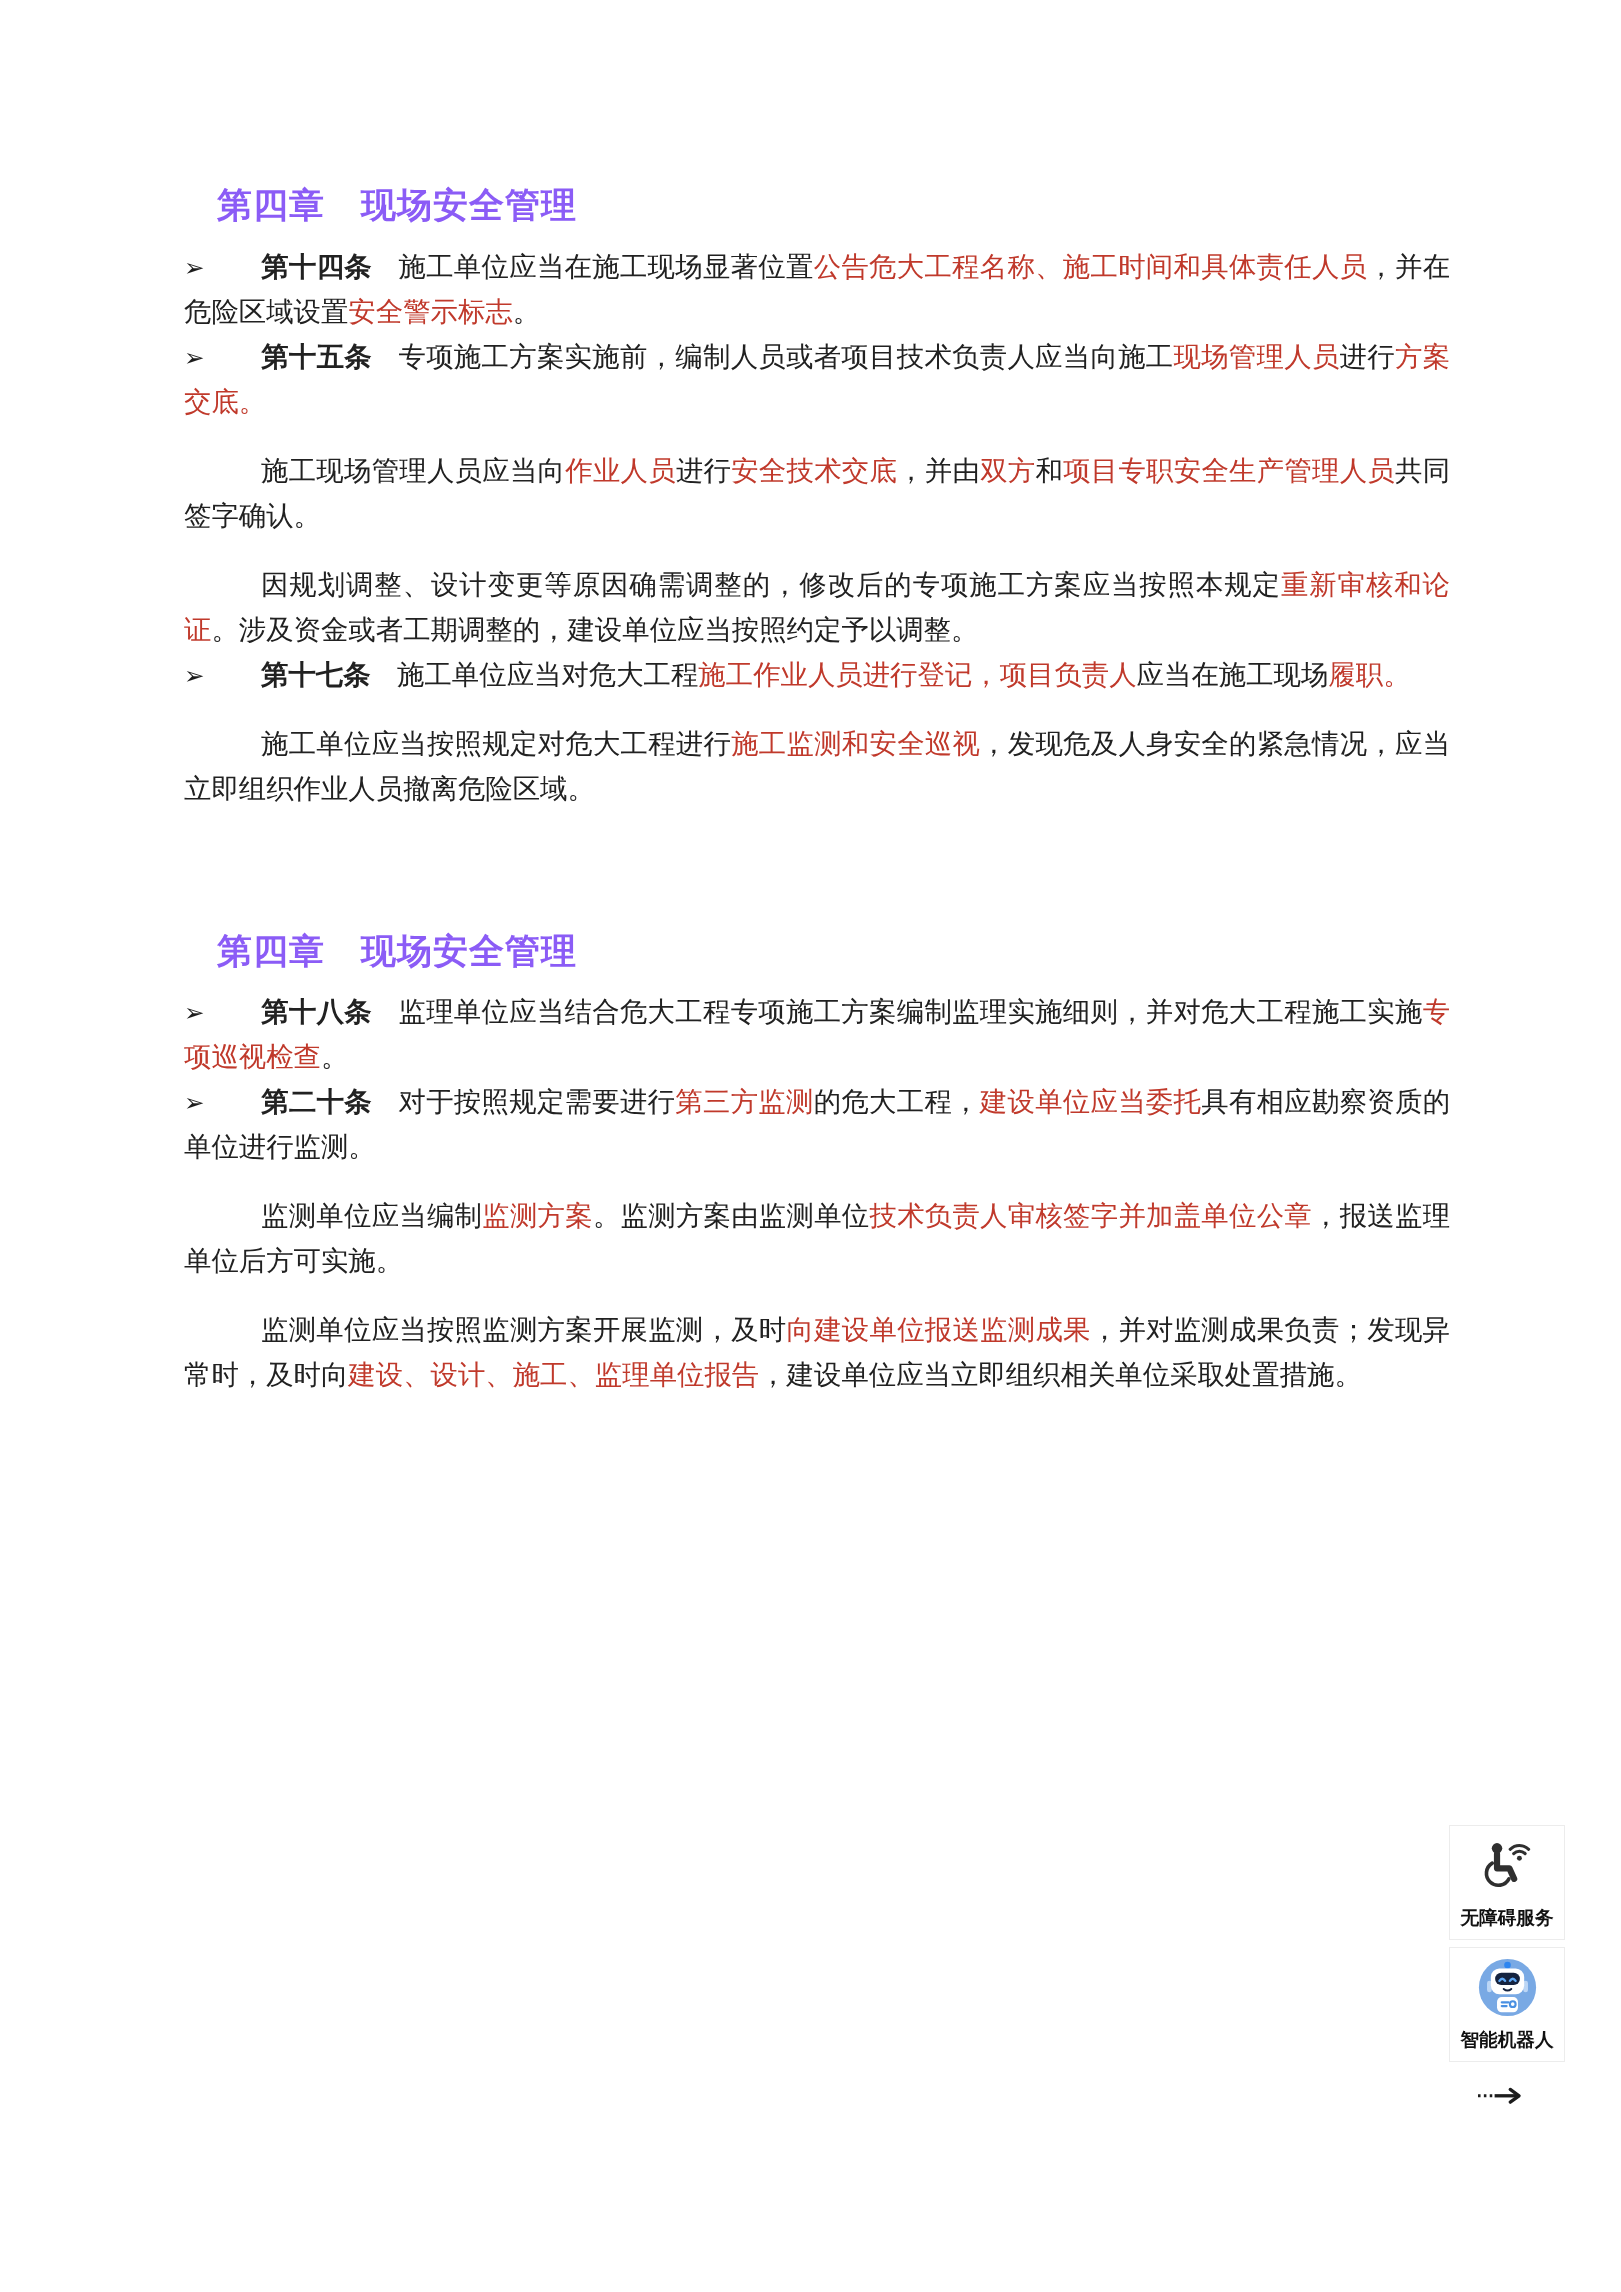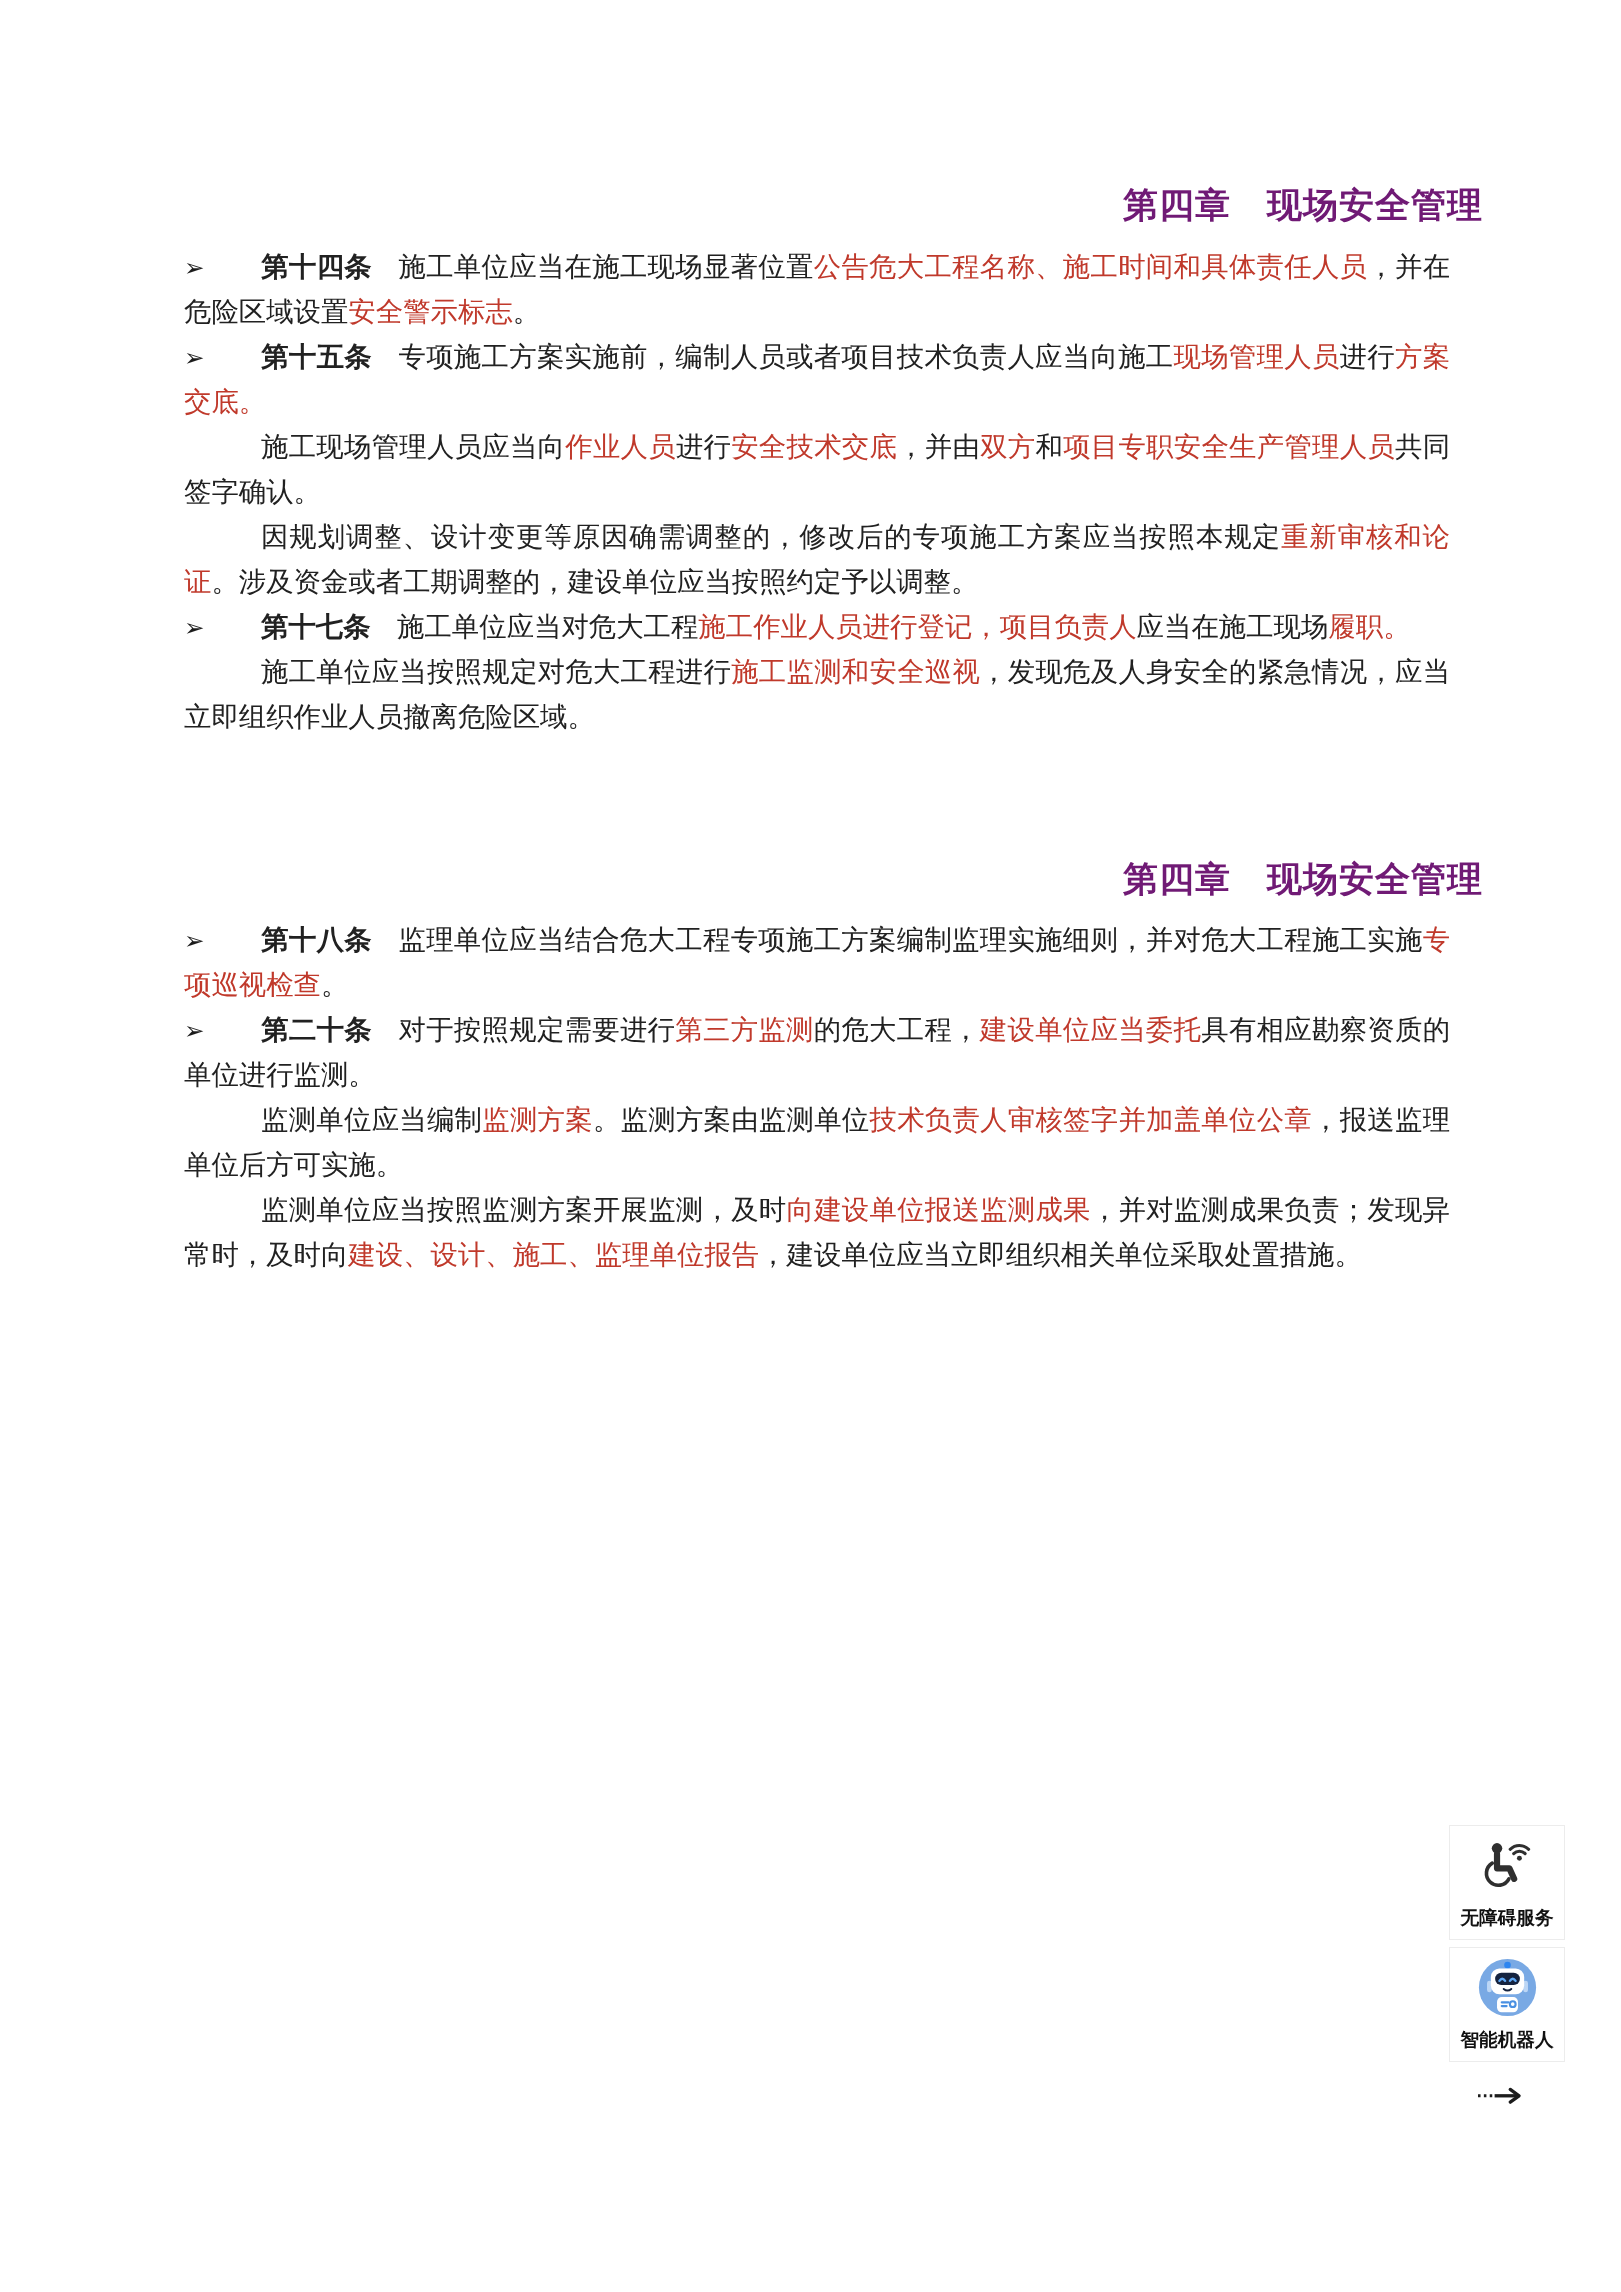--- a/index.html
+++ b/index.html
@@ -6,30 +6,30 @@
   body{
     width:1621px;height:2293px;position:relative;overflow:hidden;
     background:#ffffff;
     font-family:"Liberation Serif","DejaVu Serif",serif;
   }
   .doc{
     position:absolute;left:0;top:0;width:1621px;
     padding:182px 171px 0 184px;box-sizing:border-box;
   }
   .chapter-title{
-    font-size:35px;font-weight:bold;color:#701a75;
-    text-align:right;line-height:47px;position:relative;left:33px;
+    font-size:35px;font-weight:bold;color:#8b5cf6;
+    text-align:left;line-height:47px;position:relative;left:33px;
     margin:0 0 15.7px 0;letter-spacing:1px;
   }
   .section2{margin-top:116px;}
   .para{
     font-size:27.4px;line-height:45px;color:var(--ink,#212121);
     text-align:justify;margin:0;
   }
-  .para.indent{text-indent:77px;}
+  .para.indent{text-indent:77px;margin-top:24px;}
   .bullet{
     display:inline-block;width:77px;font-size:24.5px;color:#1c1c1c;
     font-family:"DejaVu Sans","Liberation Sans",sans-serif;
   }
   .term{font-weight:bold;margin-right:26.5px;color:var(--ink,#212121);}
   .seg.red{color:var(--accent,#c0392b);}
   .seg.black{color:var(--ink,#212121);}
   .seg.bold{font-weight:bold;}
   
   .float-stack{

